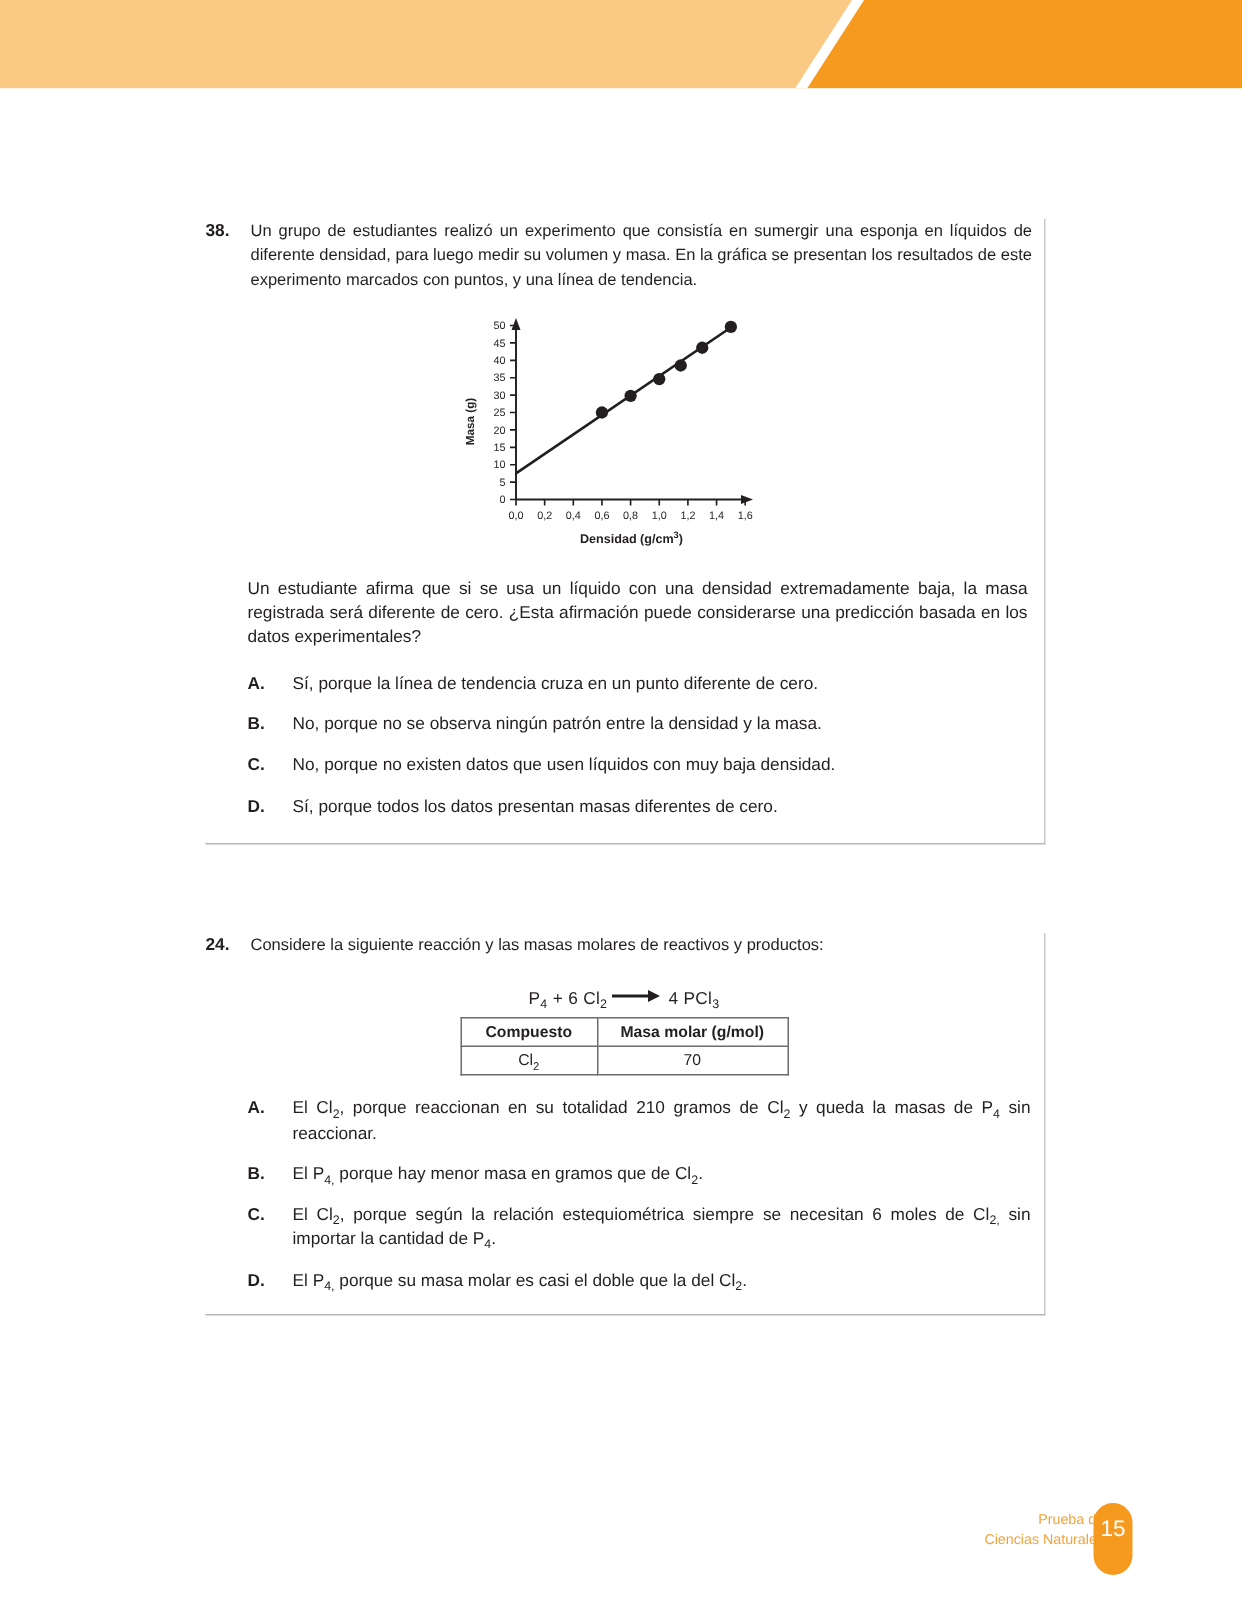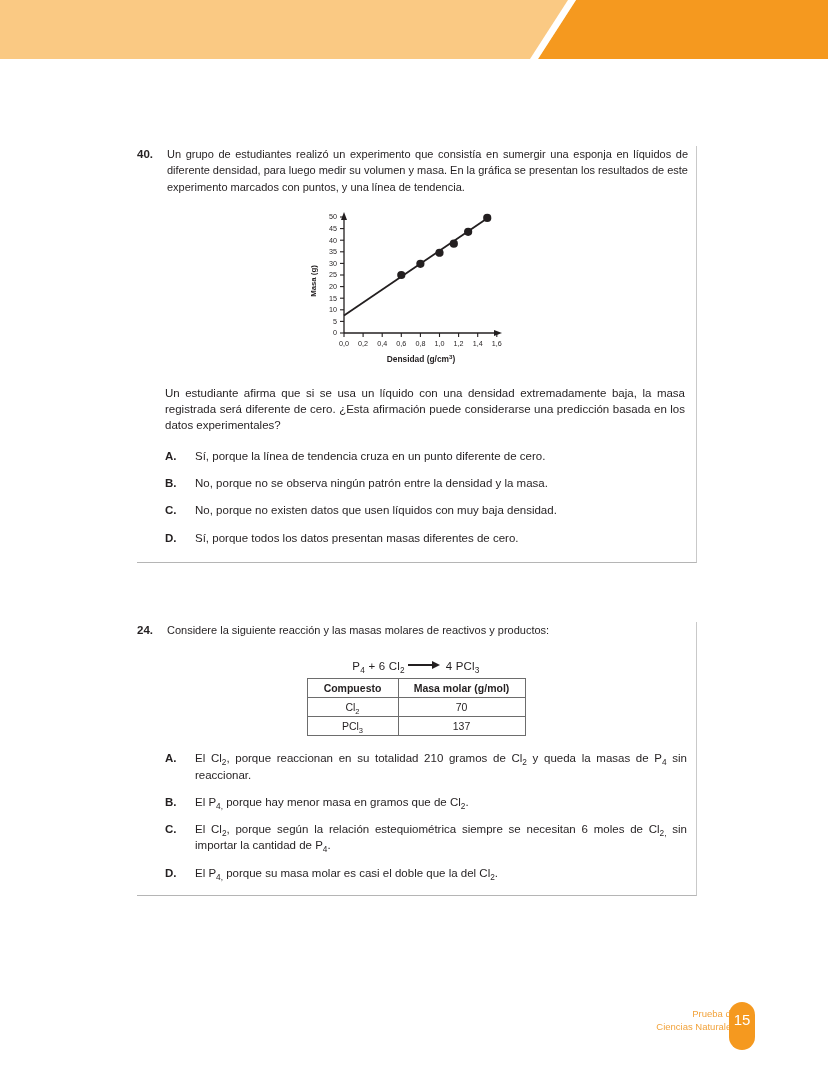--- a/index.html
+++ b/index.html
@@ -225,21 +225,21 @@
 
 <div class="header-banner">
   <div class="band-left"></div>
   <div class="band-right"></div>
   <div class="band-slash"></div>
 </div>
 
 <div class="question-block" id="q23-block">
 
   <div class="q-head">
-    <div class="q-number">40.</div>
+    <div class="q-number">38.</div>
     <div class="q-stem">Un grupo  de estudiantes realizó un experimento que consistía en sumergir una esponja en líquidos de diferente densidad, para luego medir su volumen y masa. En la gráfica se presentan los resultados de este experimento marcados con puntos, y una línea de tendencia.</div>
   </div>
 
   <div class="chart-wrap">
     <svg class="chart-svg" width="230" height="160" viewBox="0 0 230 160">
 
       <line x1="43" y1="8" x2="43" y2="124" stroke="#231f20" stroke-width="1.3"></line>
       <polygon points="43,3 40,11 46,11" fill="#231f20"></polygon>
 
       <line x1="43" y1="124" x2="196" y2="124" stroke="#231f20" stroke-width="1.3"></line>
@@ -353,24 +353,20 @@
         <tr>
           <th class="col-compuesto">Compuesto</th>
           <th class="col-masa">Masa molar (g/mol)</th>
         </tr>
       </thead>
       <tbody>
         <tr>
           <td><span>Cl</span><sub>2</sub></td>
           <td>70</td>
         </tr>
-        <tr>
-          <td><span>PCl</span><sub>3</sub></td>
-          <td>137</td>
-        </tr>
       </tbody>
     </table>
   </div>
 
 
   <div class="options">
     <div class="option-row">
       <div class="option-letter">A.</div>
       <div class="option-text"><span>El Cl</span><sub>2</sub><span>, porque reaccionan en su totalidad 210 gramos de Cl</span><sub>2</sub><span> y queda la masas de P</span><sub>4</sub><span> sin reaccionar.</span></div>
     </div>

